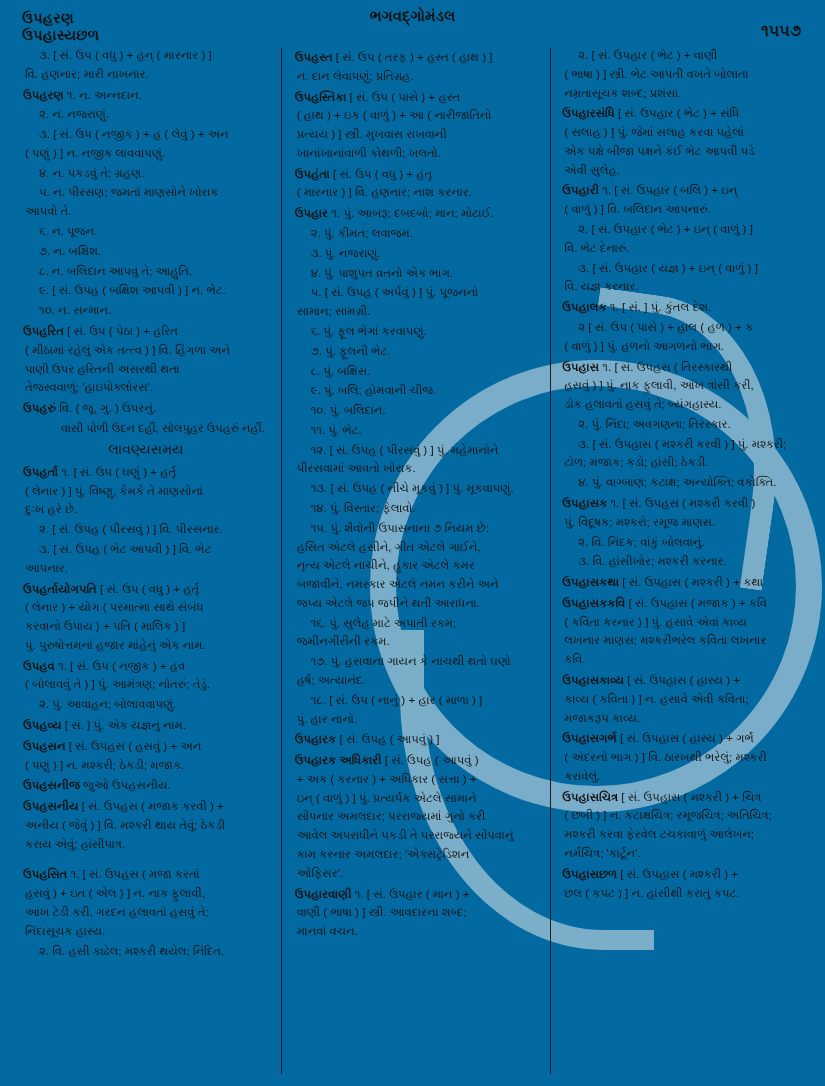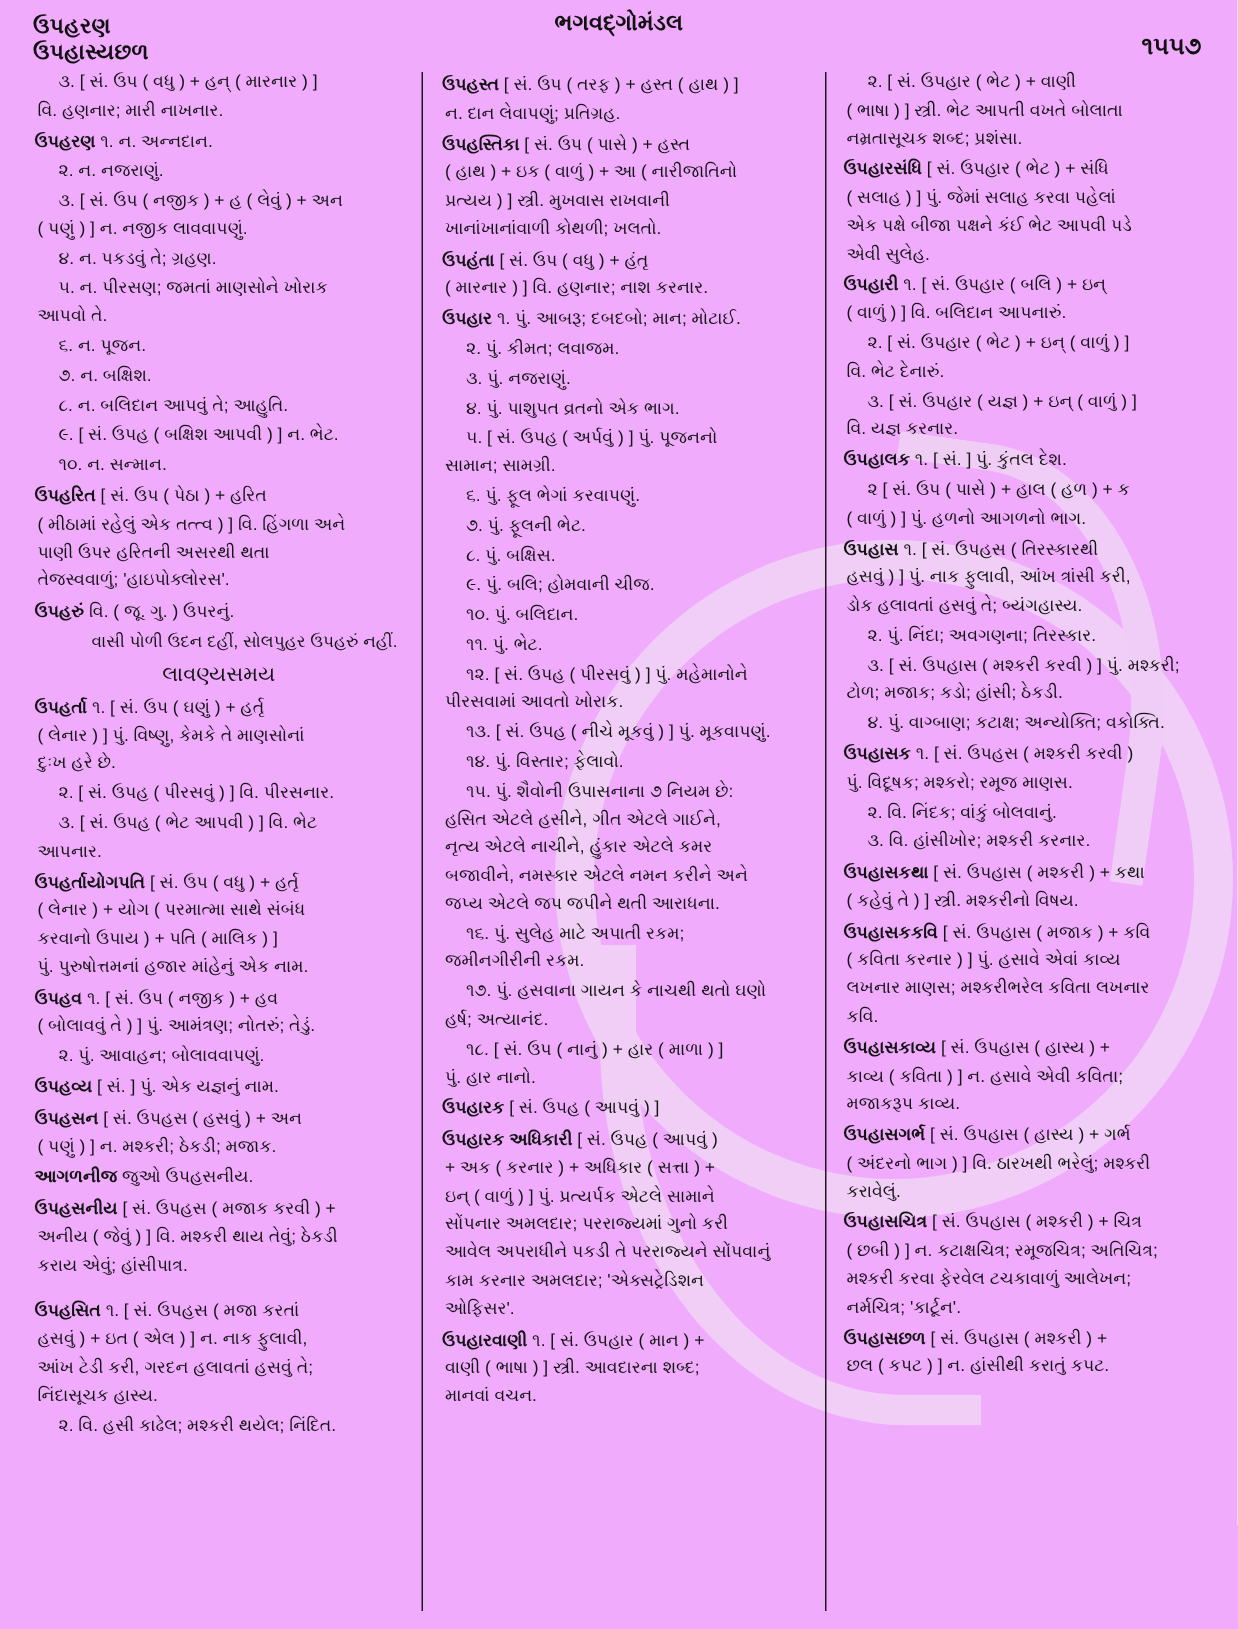--- a/index.html
+++ b/index.html
@@ -8,21 +8,21 @@
     padding: 0;
     background: #ffffff;
   }
   body {
     font-family: "Liberation Sans", sans-serif;
   }
   #page {
     position: relative;
     width: 825px;
     height: 1086px;
-    background: #f0abfc;
+    background: #0369a1;
     overflow: hidden;
     box-sizing: border-box;
   }
 
   
   .watermark {
     position: absolute;
     left: 330px;
     top: 300px;
     width: 470px;
@@ -270,21 +270,21 @@
           <p class="line sense">૨. પું. આવાહન; બોલાવવાપણું.</p>
         </div>
         <div class="entry entry" style="margin-top: 2px;">
           <p class="line head-line"><span class="hw">ઉપહવ્ય</span> [ સં. ] પું. એક યજ્ઞનું નામ.</p>
         </div>
         <div class="entry entry" style="margin-top: 2px;">
           <p class="line head-line"><span class="hw">ઉપહસન</span> [ સં. ઉપહસ ( હસવું ) + અન</p>
           <p class="line">( પણું ) ] ન. મશ્કરી; ઠેકડી; મજાક.</p>
         </div>
         <div class="entry entry" style="margin-top: 2px;">
-          <p class="line head-line"><span class="hw">આગળનીજ</span> જુઓ ઉપહસનીય.</p>
+          <p class="line head-line"><span class="hw">ઉપહસનીજ</span> જુઓ ઉપહસનીય.</p>
         </div>
         <div class="entry entry" style="margin-top: 2px;">
           <p class="line head-line"><span class="hw">ઉપહસનીય</span> [ સં. ઉપહસ ( મજાક કરવી ) +</p>
           <p class="line">અનીય ( જેવું ) ] વિ. મશ્કરી થાય તેવું; ઠેકડી</p>
           <p class="line">કરાય એવું; હાંસીપાત્ર.</p>
         </div>
         <div class="entry entry" style="margin-top: 12px;">
           <p class="line head-line"><span class="hw">ઉપહસિત</span> ૧. [ સં. ઉપહસ ( મજા કરતાં</p>
           <p class="line">હસવું ) + ઇત ( એલ ) ] ન. નાક ફુલાવી,</p>
           <p class="line">આંખ ટેડી કરી, ગરદન હલાવતાં હસવું તે;</p>
@@ -441,21 +441,20 @@
           <p class="line">પું. વિદૂષક; મશ્કરો; રમૂજ માણસ.</p>
         </div>
         <div class="entry sense">
           <p class="line sense">૨. વિ. નિંદક; વાંકું બોલવાનું.</p>
         </div>
         <div class="entry sense">
           <p class="line sense">૩. વિ. હાંસીખોર; મશ્કરી કરનાર.</p>
         </div>
         <div class="entry entry" style="margin-top: 2px;">
           <p class="line head-line"><span class="hw">ઉપહાસકથા</span> [ સં. ઉપહાસ ( મશ્કરી ) + કથા</p>
-          <p class="line">( કહેવું તે ) ] સ્ત્રી. મશ્કરીનો વિષય.</p>
         </div>
         <div class="entry entry" style="margin-top: 2px;">
           <p class="line head-line"><span class="hw">ઉપહાસકકવિ</span> [ સં. ઉપહાસ ( મજાક ) + કવિ</p>
           <p class="line">( કવિતા કરનાર ) ] પું. હસાવે એવાં કાવ્ય</p>
           <p class="line">લખનાર માણસ; મશ્કરીભરેલ કવિતા લખનાર</p>
           <p class="line">કવિ.</p>
         </div>
         <div class="entry entry" style="margin-top: 2px;">
           <p class="line head-line"><span class="hw">ઉપહાસકાવ્ય</span> [ સં. ઉપહાસ ( હાસ્ય ) +</p>
           <p class="line">કાવ્ય ( કવિતા ) ] ન. હસાવે એવી કવિતા;</p>

